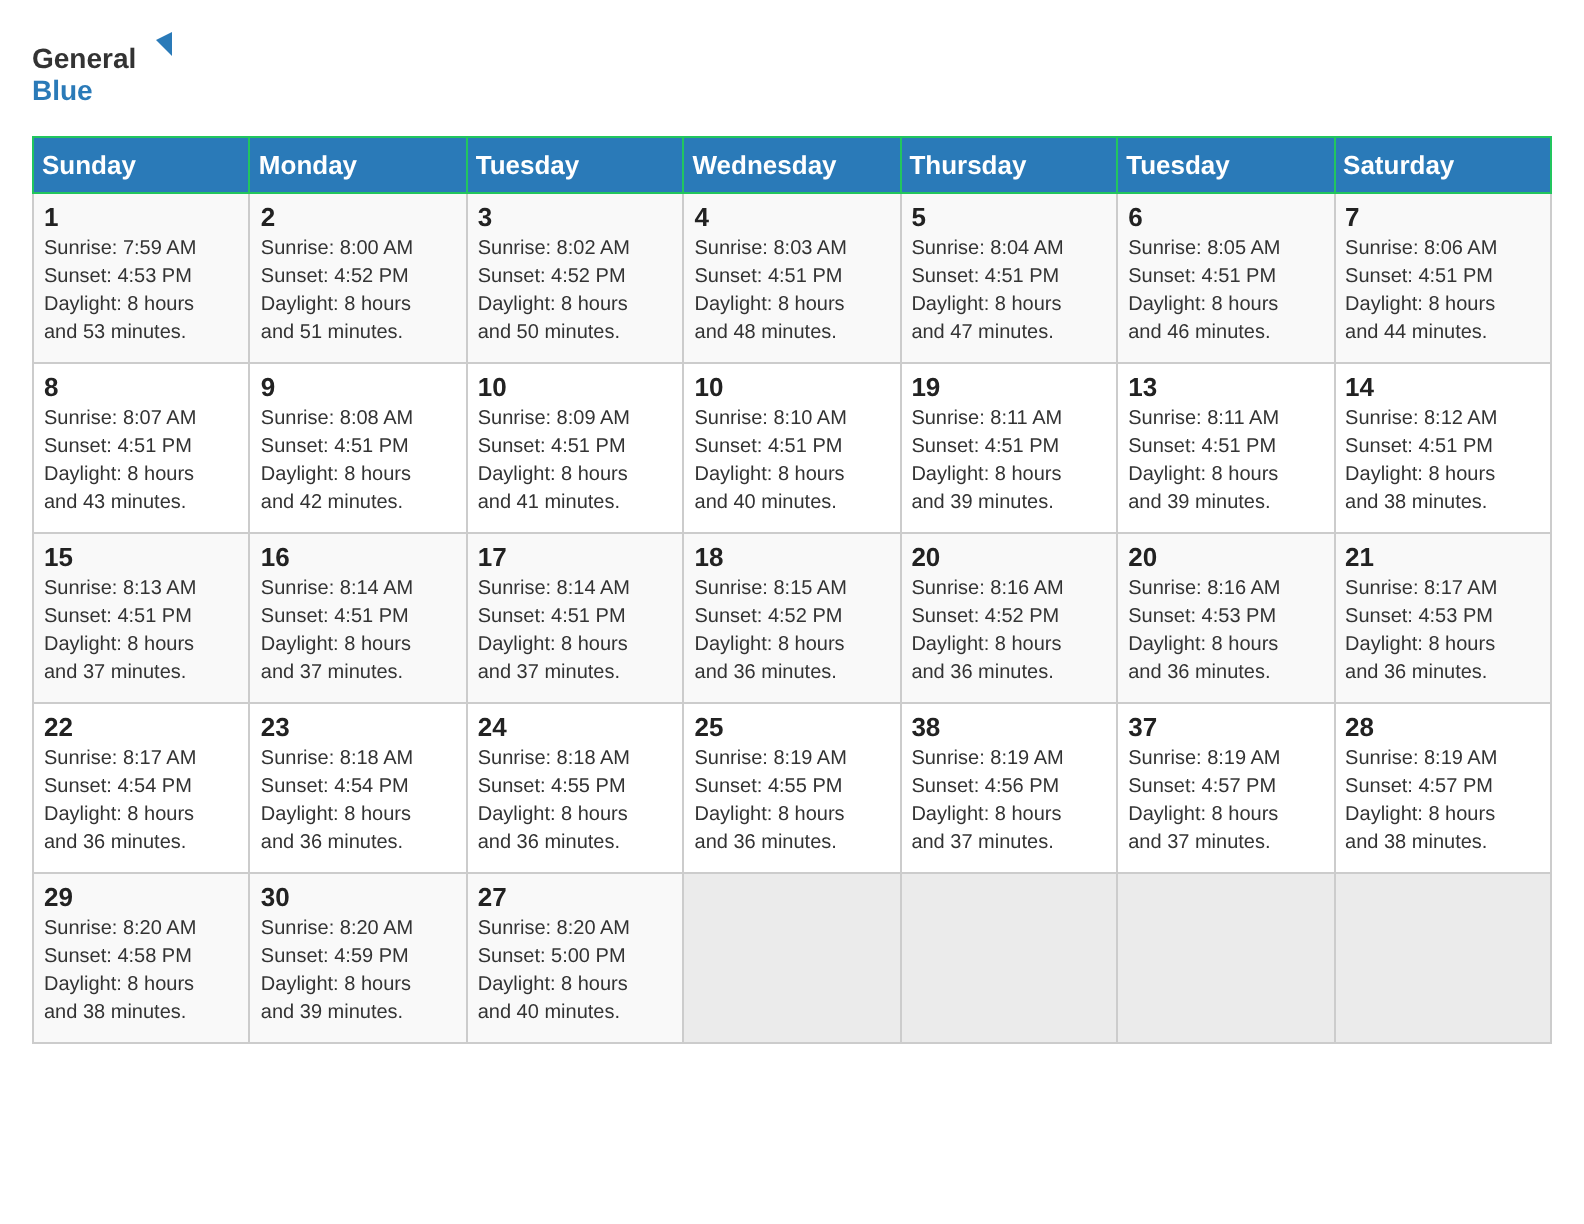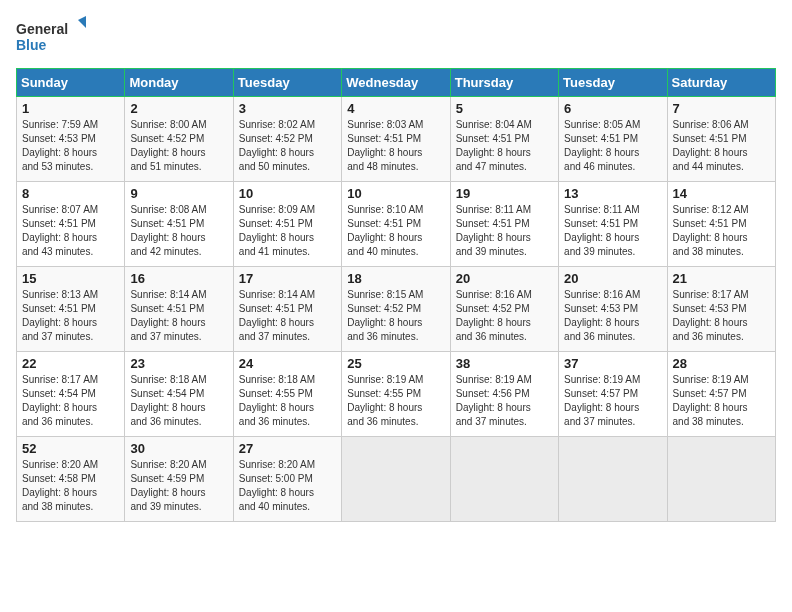--- a/index.html
+++ b/index.html
@@ -214,21 +214,21 @@
           <span class="day-num">37</span>
           <div class="cell-text">Sunrise: 8:19 AM<br>Sunset: 4:57 PM<br>Daylight: 8 hours<br>and 37 minutes.</div>
         </td>
         <td>
           <span class="day-num">28</span>
           <div class="cell-text">Sunrise: 8:19 AM<br>Sunset: 4:57 PM<br>Daylight: 8 hours<br>and 38 minutes.</div>
         </td>
       </tr>
       <tr>
         <td>
-          <span class="day-num">52</span>
+          <span class="day-num">29</span>
           <div class="cell-text">Sunrise: 8:20 AM<br>Sunset: 4:58 PM<br>Daylight: 8 hours<br>and 38 minutes.</div>
         </td>
         <td>
           <span class="day-num">30</span>
           <div class="cell-text">Sunrise: 8:20 AM<br>Sunset: 4:59 PM<br>Daylight: 8 hours<br>and 39 minutes.</div>
         </td>
         <td>
           <span class="day-num">27</span>
           <div class="cell-text">Sunrise: 8:20 AM<br>Sunset: 5:00 PM<br>Daylight: 8 hours<br>and 40 minutes.</div>
         </td>

